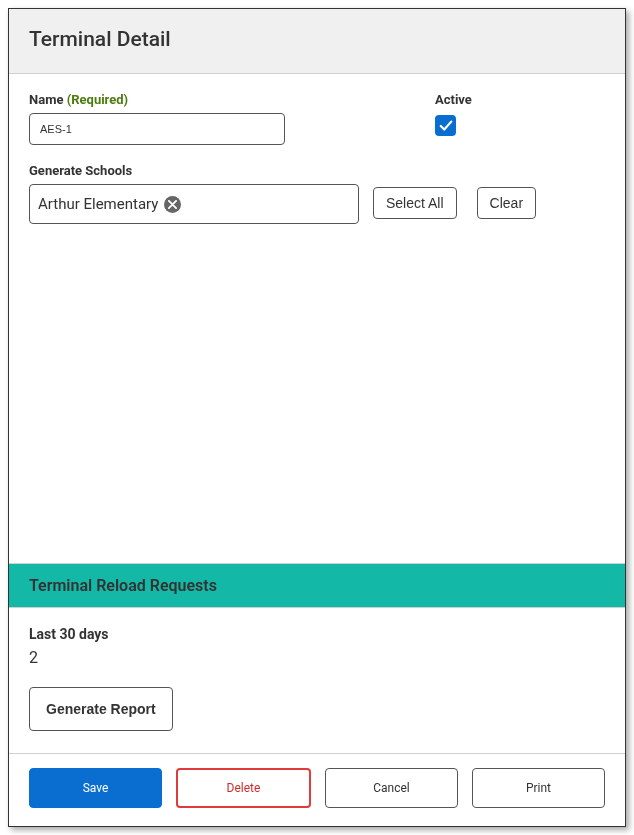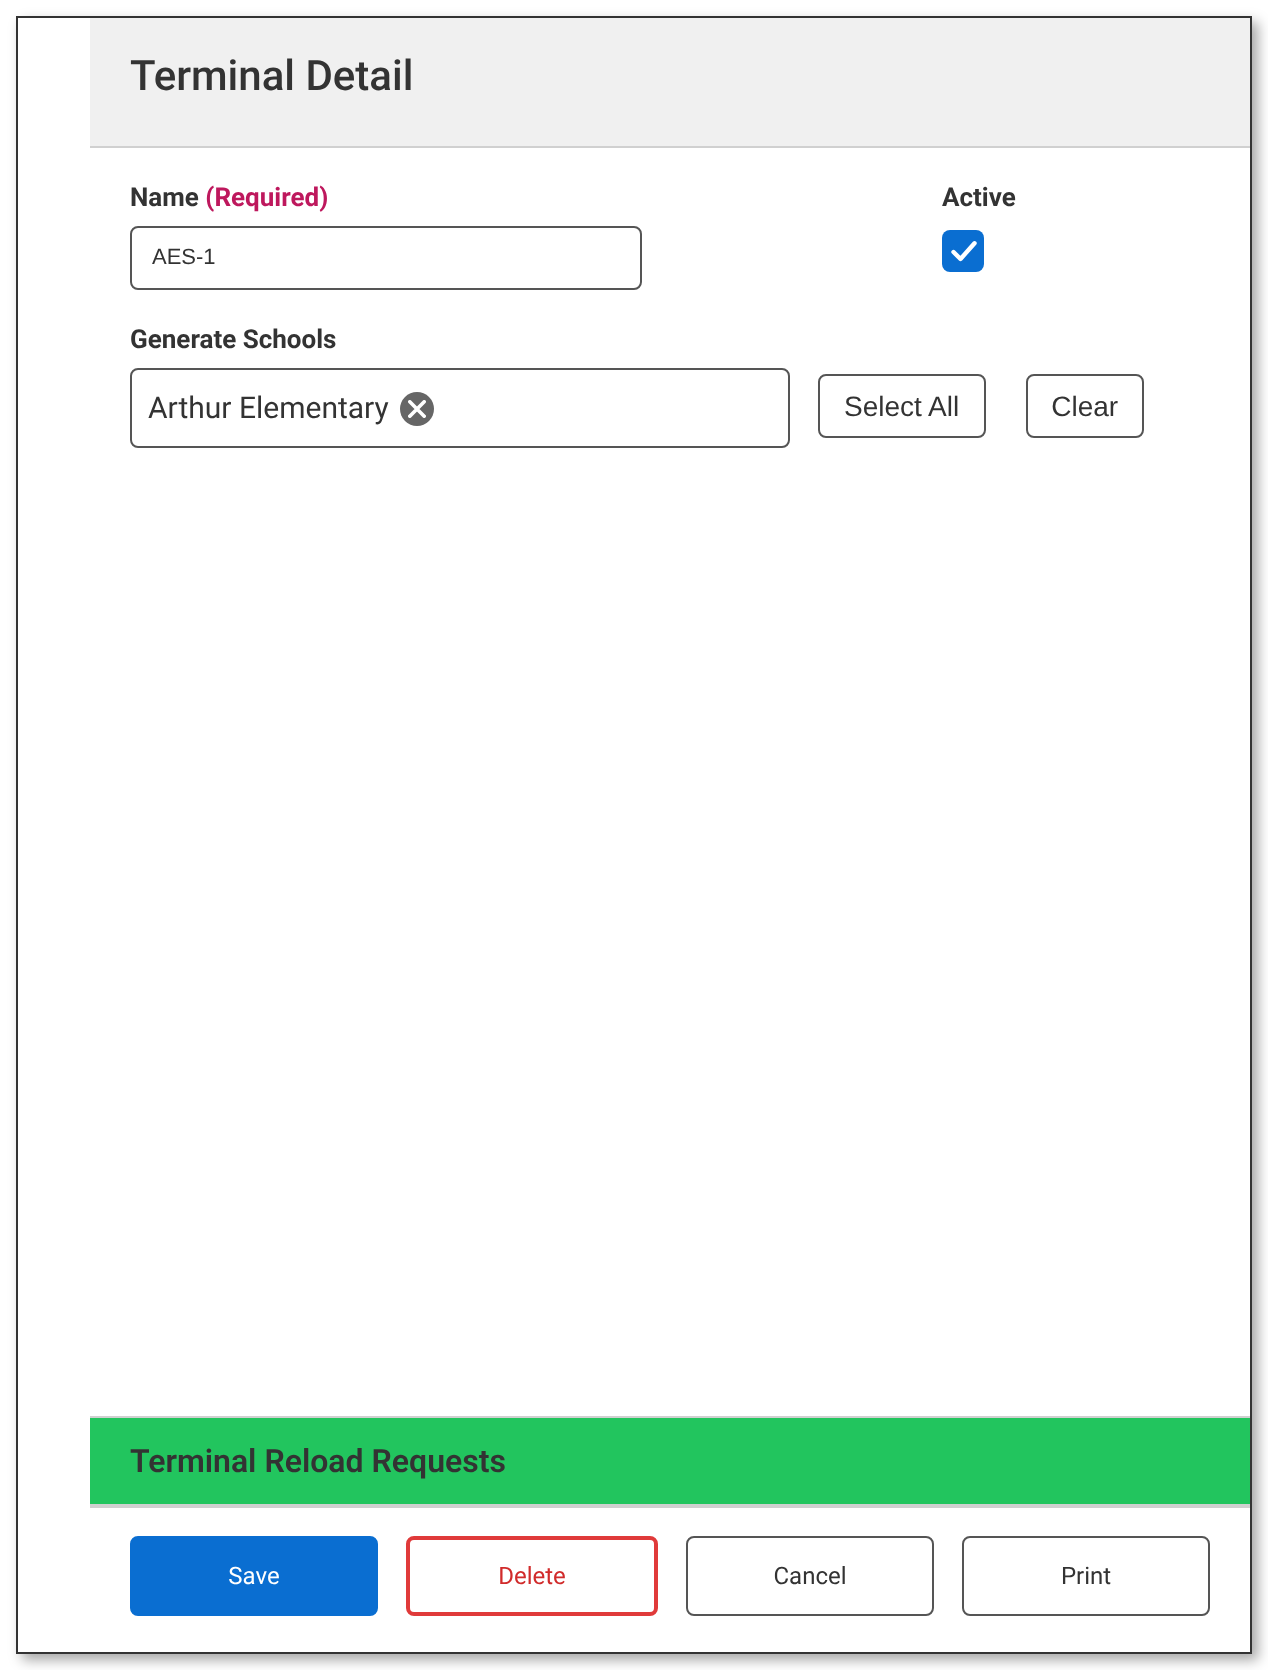--- a/index.html
+++ b/index.html
@@ -13,21 +13,20 @@
       padding: 8px;
     }
     .panel {
       width: 618px;
       height: 819px;
       border: 1px solid #333;
       box-shadow: 3px 3px 6px rgba(0,0,0,0.35);
       display: flex;
       flex-direction: column;
       background: #fff;
-      padding-left: 36px;
     }
     .header {
       background: #f0f0f0;
       border-bottom: 1px solid #d0d0d0;
       padding: 18px 20px 22px 20px;
     }
     .header h1 {
       font-size: 21px;
       font-weight: 500;
       color: #333;
@@ -46,21 +45,21 @@
       flex-direction: column;
     }
     .field-name { flex: 0 0 auto; }
     .label {
       font-size: 13px;
       font-weight: 700;
       color: #333;
       margin-bottom: 6px;
     }
     .required {
-      color: #be185d;
+      color: #4d7c0f;
       font-weight: 700;
     }
     .text-input {
       width: 256px;
       height: 32px;
       border: 1px solid #555;
       border-radius: 4px;
       padding: 0 10px;
       font-size: 11px;
       color: #333;
@@ -134,21 +133,21 @@
       height: 32px;
       padding: 0 12px;
       font-size: 14px;
     }
     .schools-buttons {
       display: flex;
       gap: 20px;
       padding-top: 3px;
     }
     .section-header {
-      background: #22c55e;
+      background: #14b8a6;
       border-top: 1px solid #d0d0d0;
       border-bottom: 1px solid #d0d0d0;
       padding: 12px 20px;
     }
     .section-header h2 {
       font-size: 16px;
       font-weight: 600;
       color: #333;
     }
     .section-body {
@@ -260,20 +259,25 @@
         </div>
       </div>
     </div>
 
   </div>
 
   <div class="section-header">
     <h2>Terminal Reload Requests</h2>
   </div>
 
+  <div class="section-body">
+    <div class="stat-label">Last 30 days</div>
+    <div class="stat-value">2</div>
+    <button class="btn-generate">Generate Report</button>
+  </div>
 
   <div class="footer">
     <div class="fbtn fbtn-primary">Save</div>
     <div class="fbtn fbtn-danger">Delete</div>
     <div class="fbtn fbtn-secondary">Cancel</div>
     <div class="fbtn fbtn-secondary">Print</div>
   </div>
 
 </div>
 

